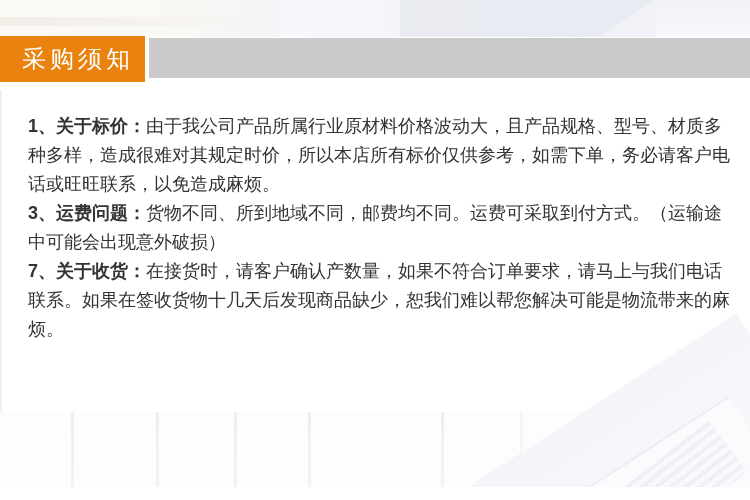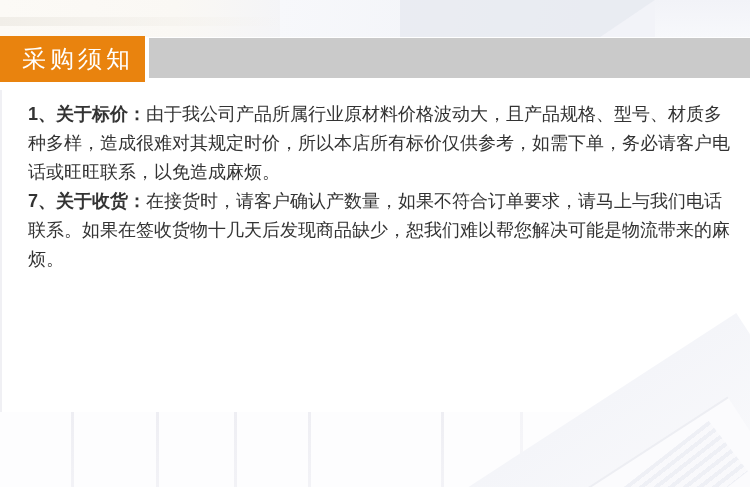--- a/index.html
+++ b/index.html
@@ -35,21 +35,21 @@
   
   .header{position:absolute;left:0;top:36px;width:750px;height:46px;display:flex;align-items:flex-start;}
   .title-box{
     width:123px;height:46px;padding-left:22px;
     display:flex;align-items:center;
     font-size:24px;letter-spacing:4px;color:#ffffff;font-weight:400;
   }
   .gray-bar{flex:1;height:40px;margin-left:4px;margin-top:2px;}
   
   .content{
-    position:absolute;left:28px;top:100px;width:702px;
+    position:absolute;left:28px;top:112px;width:702px;
     font-size:18px;line-height:29px;color:#333333;
   }
   .notice{margin:0;}
   .notice b{font-weight:700;}
   
   .edge-line{position:absolute;left:0;top:90px;width:2px;height:325px;background:#ECECF1;opacity:.8;}
   
   .bg-bottom{position:absolute;left:0;top:412px;width:750px;height:88px;background:#FDFDFE;}
   .panel-line{position:absolute;top:0;width:3px;height:88px;
     background:linear-gradient(to bottom,#EEEEF3 0%,#F3F3F7 100%);}
@@ -89,20 +89,21 @@
     <div class="title-box" style="background-color: rgb(233, 131, 14);">
       <span>采购须知</span>
     </div>
     <div class="gray-bar" style="background-color: rgb(202, 202, 202);"></div>
   </div>
 
   <div class="edge-line"></div>
 
   <div class="content">
     <p class="notice"><b>1、关于标价：</b><span>由于我公司产品所属行业原材料价格波动大，且产品规格、型号、材质多种多样，造成很难对其规定时价，所以本店所有标价仅供参考，如需下单，务必请客户电话或旺旺联系，以免造成麻烦。</span></p>
+    <p class="notice"><b>3、运费问题：</b><span>货物不同、所到地域不同，邮费均不同。运费可采取到付方式。（运输途中可能会出现意外破损）</span></p>
     <p class="notice"><b>7、关于收货：</b><span>在接货时，请客户确认产数量，如果不符合订单要求，请马上与我们电话联系。如果在签收货物十几天后发现商品缺少，恕我们难以帮您解决可能是物流带来的麻烦。</span></p>
   </div>
 
   <div class="bg-bottom">
     <div class="panel-line pl-1"></div>
     <div class="panel-line pl-2"></div>
     <div class="panel-line pl-3"></div>
     <div class="panel-line pl-4"></div>
     <div class="panel-line pl-5"></div>
     <div class="panel-line pl-6"></div>

